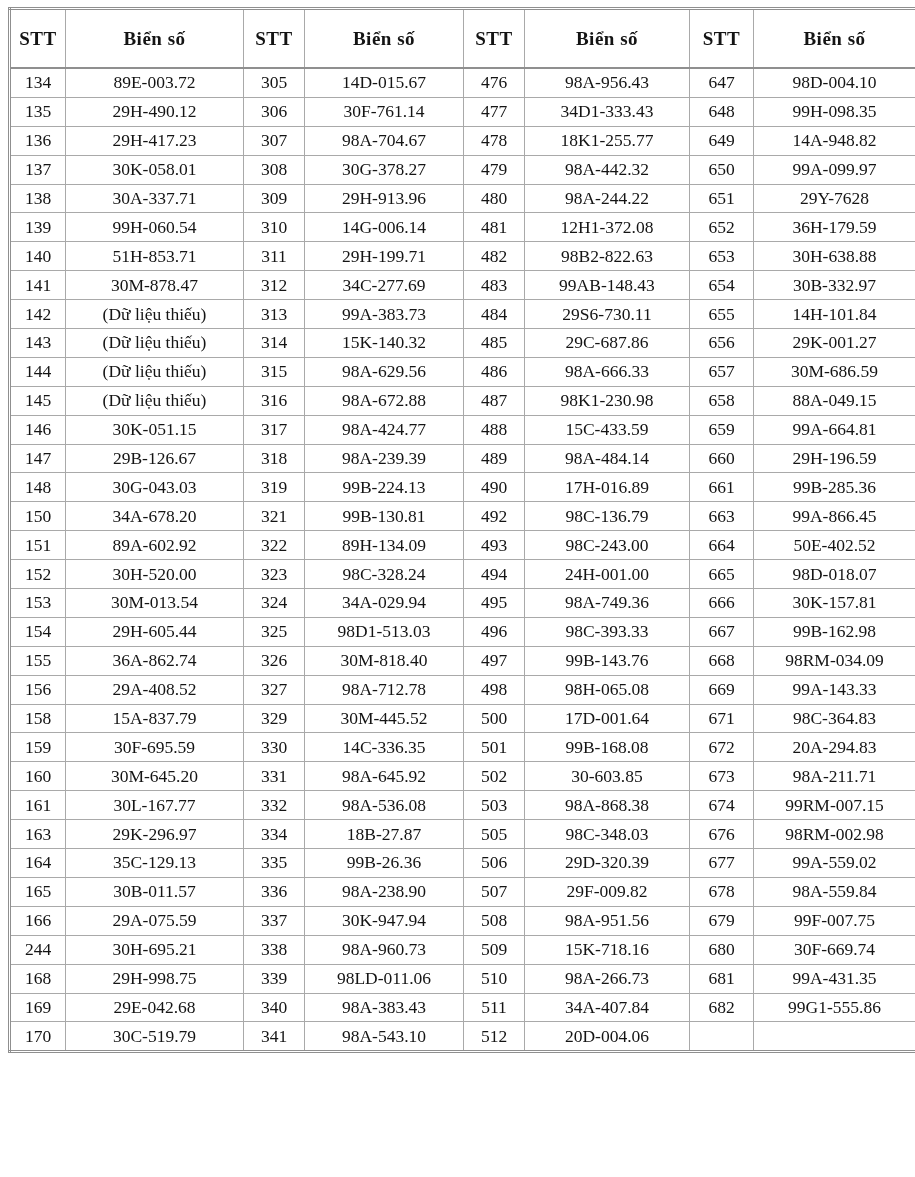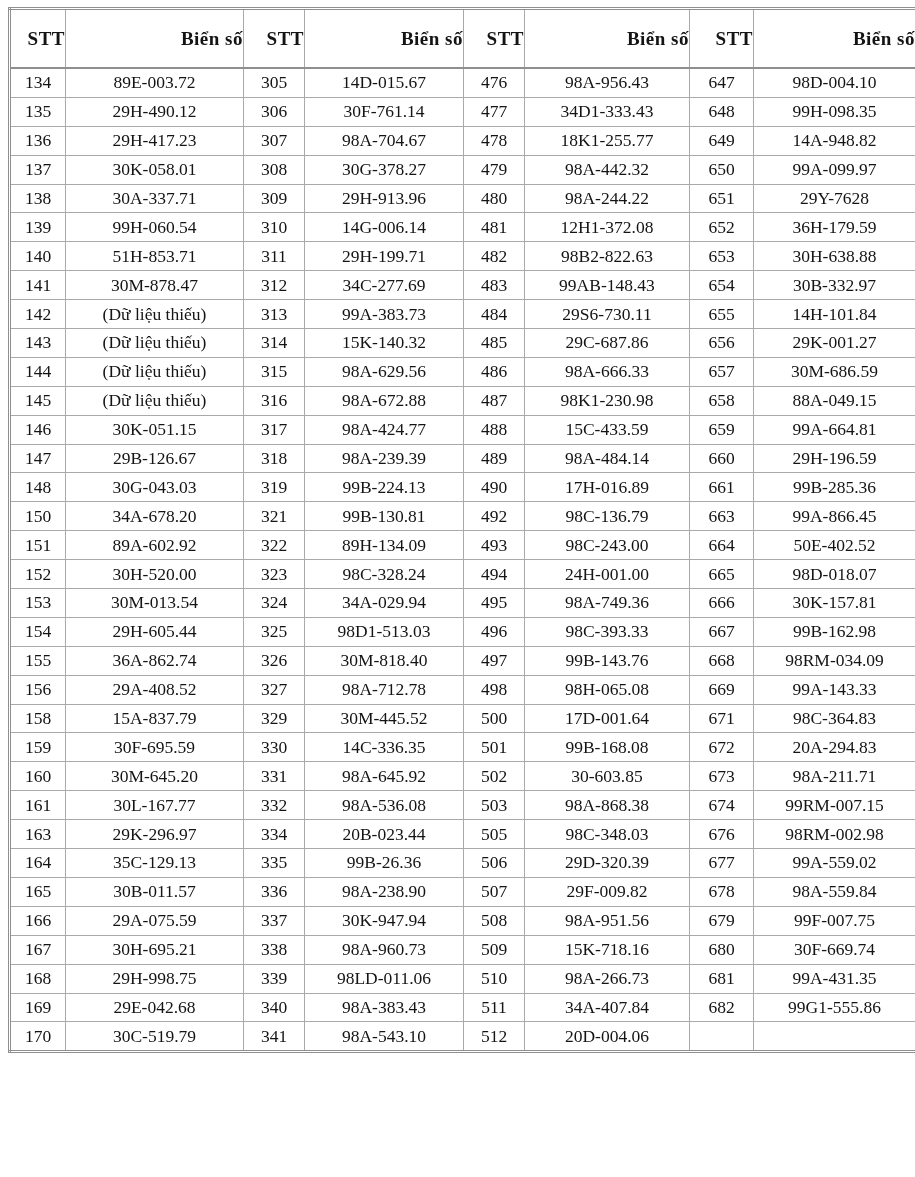--- a/index.html
+++ b/index.html
@@ -30,21 +30,20 @@
     overflow: hidden;
     white-space: nowrap;
     padding: 0;
   }
   .plate-table thead th {
     height: 57px;
     font-weight: bold;
     font-size: 19px;
     letter-spacing: 0.5px;
     border-bottom: 2px solid #8f8f8f;
-    text-align: right;
   }
   .plate-table tbody td {
     height: 27.9px;
     font-size: 17.5px;
   }
   
   .plate-table th:nth-child(1), .plate-table td:nth-child(1) { width: 54px;  }
   .plate-table th:nth-child(2), .plate-table td:nth-child(2) { width: 177px; }
   .plate-table th:nth-child(3), .plate-table td:nth-child(3) { width: 60px;  }
   .plate-table th:nth-child(4), .plate-table td:nth-child(4) { width: 158px; }
@@ -328,21 +327,21 @@
           <td>98A-536.08</td>
           <td>503</td>
           <td>98A-868.38</td>
           <td>674</td>
           <td>99RM-007.15</td>
         </tr>
         <tr>
           <td>163</td>
           <td>29K-296.97</td>
           <td>334</td>
-          <td>20B-023.44</td>
+          <td>18B-27.87</td>
           <td>505</td>
           <td>98C-348.03</td>
           <td>676</td>
           <td>98RM-002.98</td>
         </tr>
         <tr>
           <td>164</td>
           <td>35C-129.13</td>
           <td>335</td>
           <td>99B-26.36</td>
@@ -365,21 +364,21 @@
           <td>166</td>
           <td>29A-075.59</td>
           <td>337</td>
           <td>30K-947.94</td>
           <td>508</td>
           <td>98A-951.56</td>
           <td>679</td>
           <td>99F-007.75</td>
         </tr>
         <tr>
-          <td>167</td>
+          <td>244</td>
           <td>30H-695.21</td>
           <td>338</td>
           <td>98A-960.73</td>
           <td>509</td>
           <td>15K-718.16</td>
           <td>680</td>
           <td>30F-669.74</td>
         </tr>
         <tr>
           <td>168</td>

